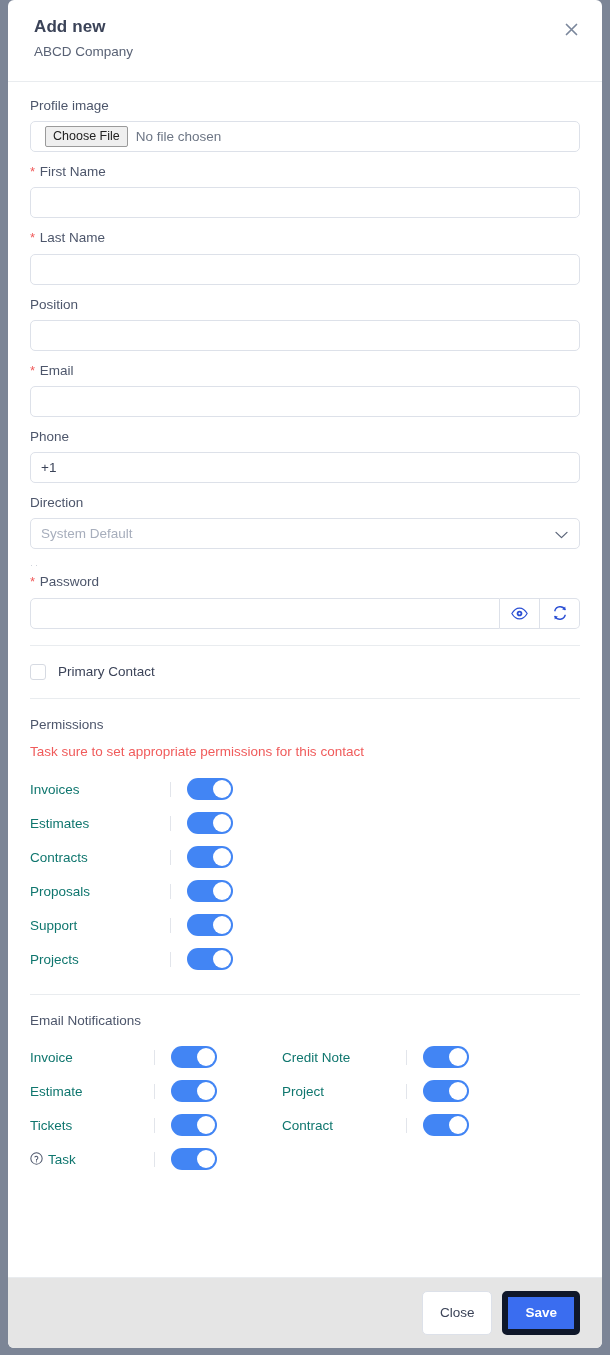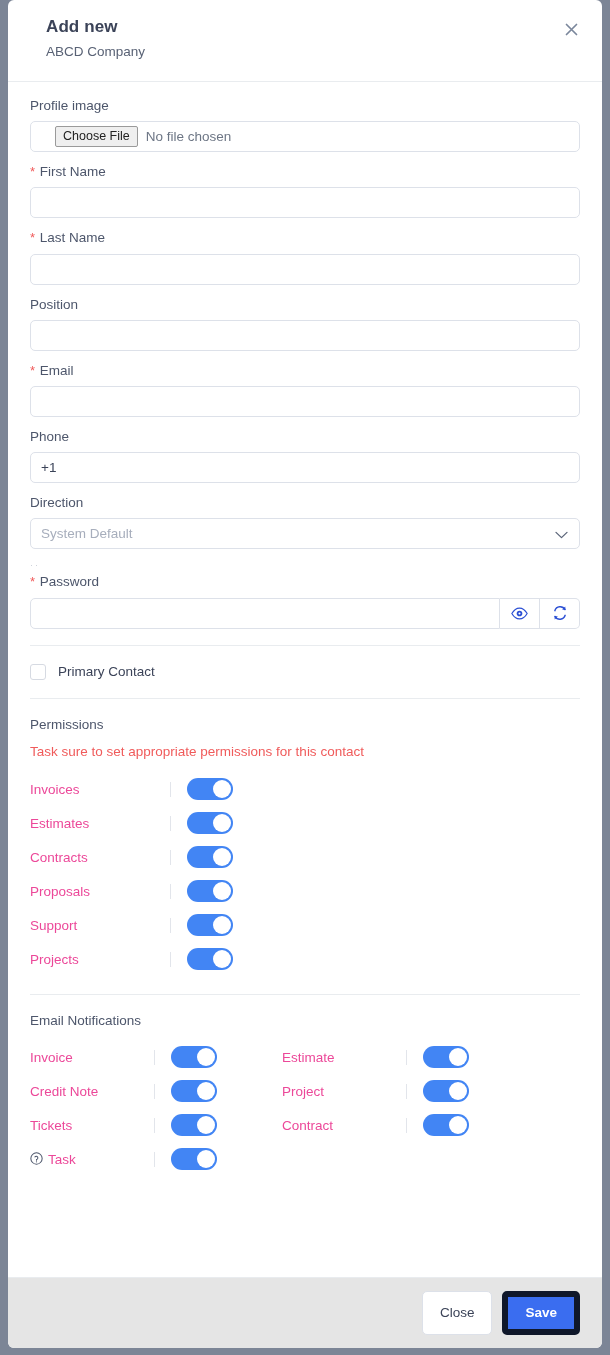--- a/index.html
+++ b/index.html
@@ -23,21 +23,21 @@
     background: #ffffff;
     border-radius: 6px;
     display: flex;
     flex-direction: column;
     overflow: hidden;
   }
 
   
   .modal-header {
     position: relative;
-    padding: 16px 20px 14px 38px;
+    padding: 16px 20px 14px 26px;
     border-bottom: 1px solid #e9ecef;
     min-height: 82px;
   }
   .modal-title {
     font-size: 17px;
     font-weight: bold;
     color: #3b4358;
     letter-spacing: .1px;
     line-height: 1.35;
   }
@@ -85,21 +85,21 @@
     color: #3b4358;
     padding: 0 10px;
     font-family: "Liberation Sans", sans-serif;
     outline: none;
   }
   .control::placeholder { color: #a7aebc; }
   .control.file-control {
     height: 31px;
     display: flex;
     align-items: center;
-    padding: 0 24px;
+    padding: 0 14px;
   }
   .file-btn {
     border: 1px solid #9a9a9a;
     background: #efefef;
     border-radius: 2px;
     font-size: 12.5px;
     color: #222;
     padding: 2px 7px 3px 7px;
     line-height: 1.15;
     font-family: "Liberation Sans", sans-serif;
@@ -197,21 +197,21 @@
 
   
   .toggle-list { margin-top: 12px; }
   .trow {
     display: flex;
     align-items: center;
     height: 34px;
   }
   .trow .tlabel {
     font-size: 13.5px;
-    color: #ec4899;
+    color: #0f766e;
     width: 140px;
     flex: 0 0 140px;
   }
   .tdiv {
     width: 1px;
     height: 15px;
     background: #e2e5eb;
     flex: 0 0 1px;
   }
   .switch {
@@ -430,29 +430,29 @@
       <div class="grid2">
 
         <div class="trow">
           <span class="tlabel">Invoice</span>
           <span class="tdiv"></span>
           <span class="switch">
               <span class="knob"></span>
             </span>
         </div>
         <div class="trow">
+          <span class="tlabel">Credit Note</span>
+          <span class="tdiv"></span>
+          <span class="switch">
+              <span class="knob"></span>
+            </span>
+        </div>
+
+        <div class="trow">
           <span class="tlabel">Estimate</span>
-          <span class="tdiv"></span>
-          <span class="switch">
-              <span class="knob"></span>
-            </span>
-        </div>
-
-        <div class="trow">
-          <span class="tlabel">Credit Note</span>
           <span class="tdiv"></span>
           <span class="switch">
               <span class="knob"></span>
             </span>
         </div>
         <div class="trow">
           <span class="tlabel">Project</span>
           <span class="tdiv"></span>
           <span class="switch">
               <span class="knob"></span>

